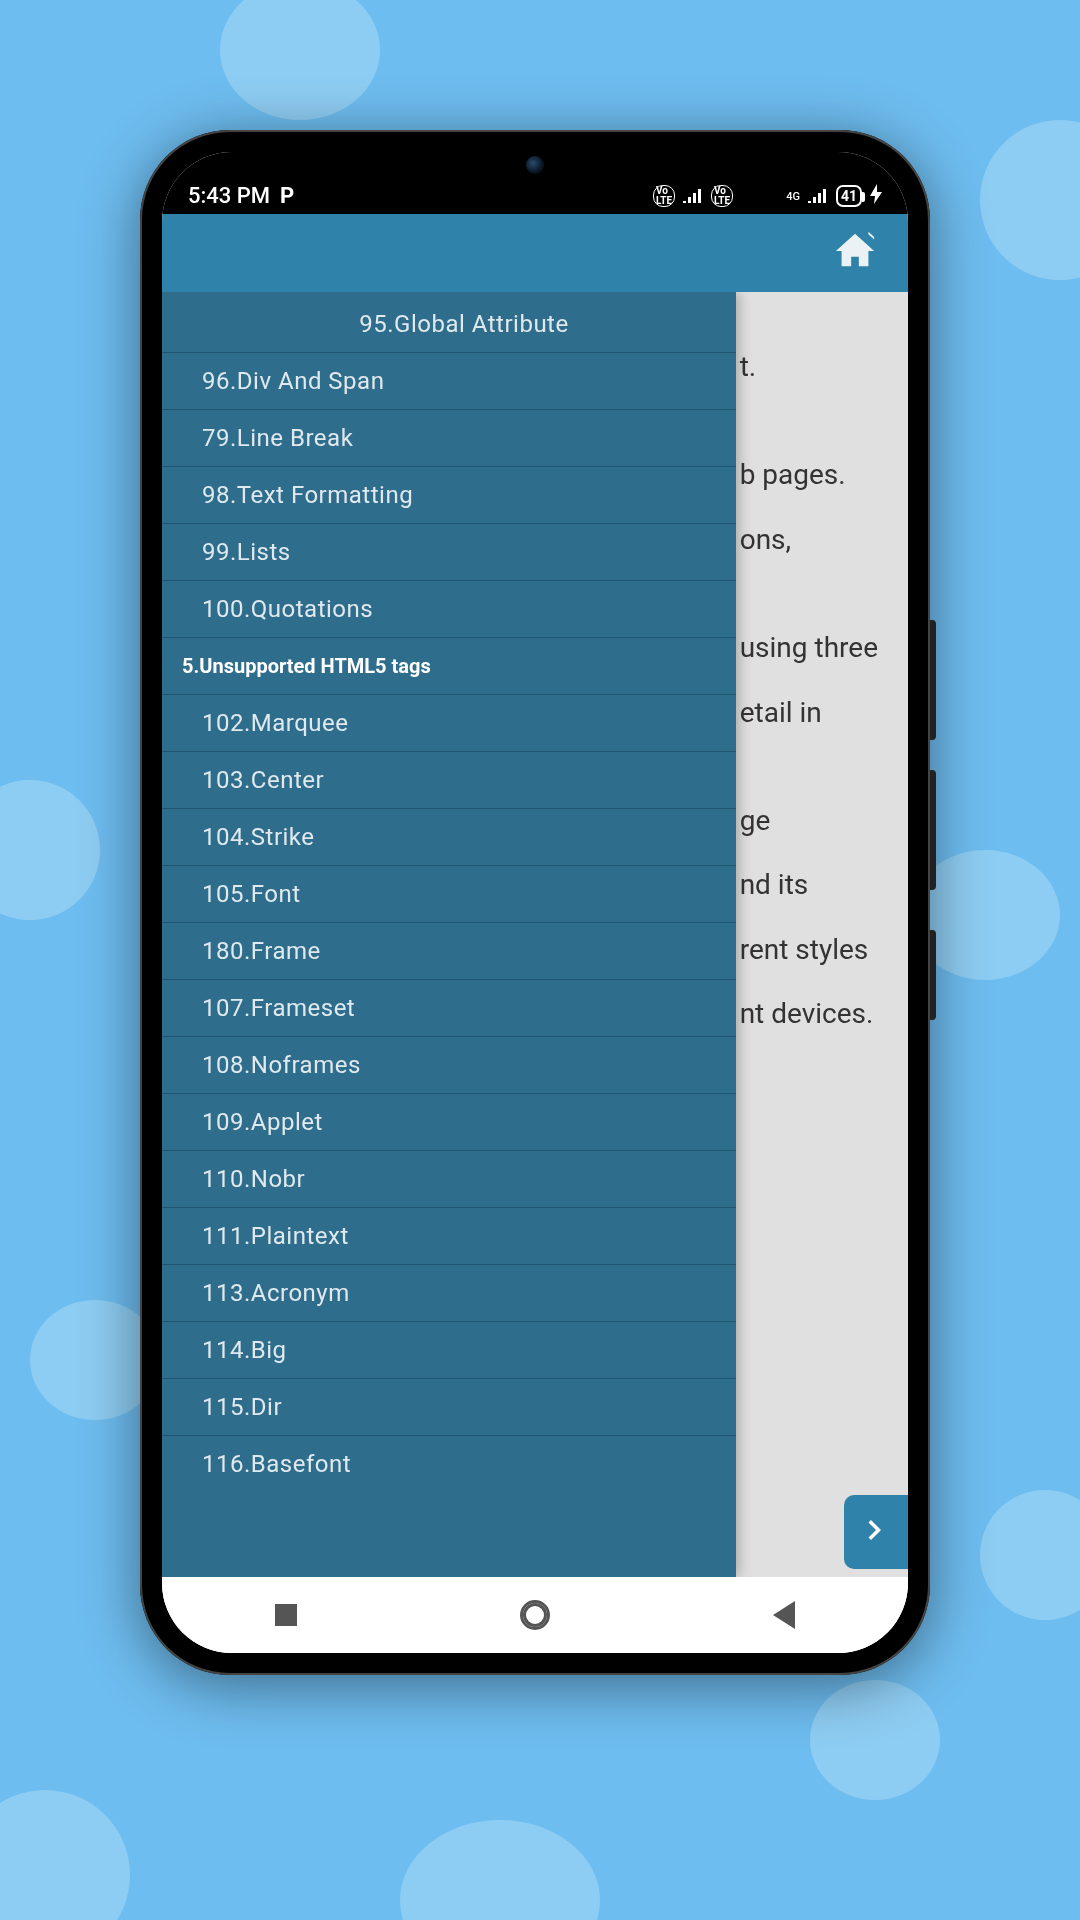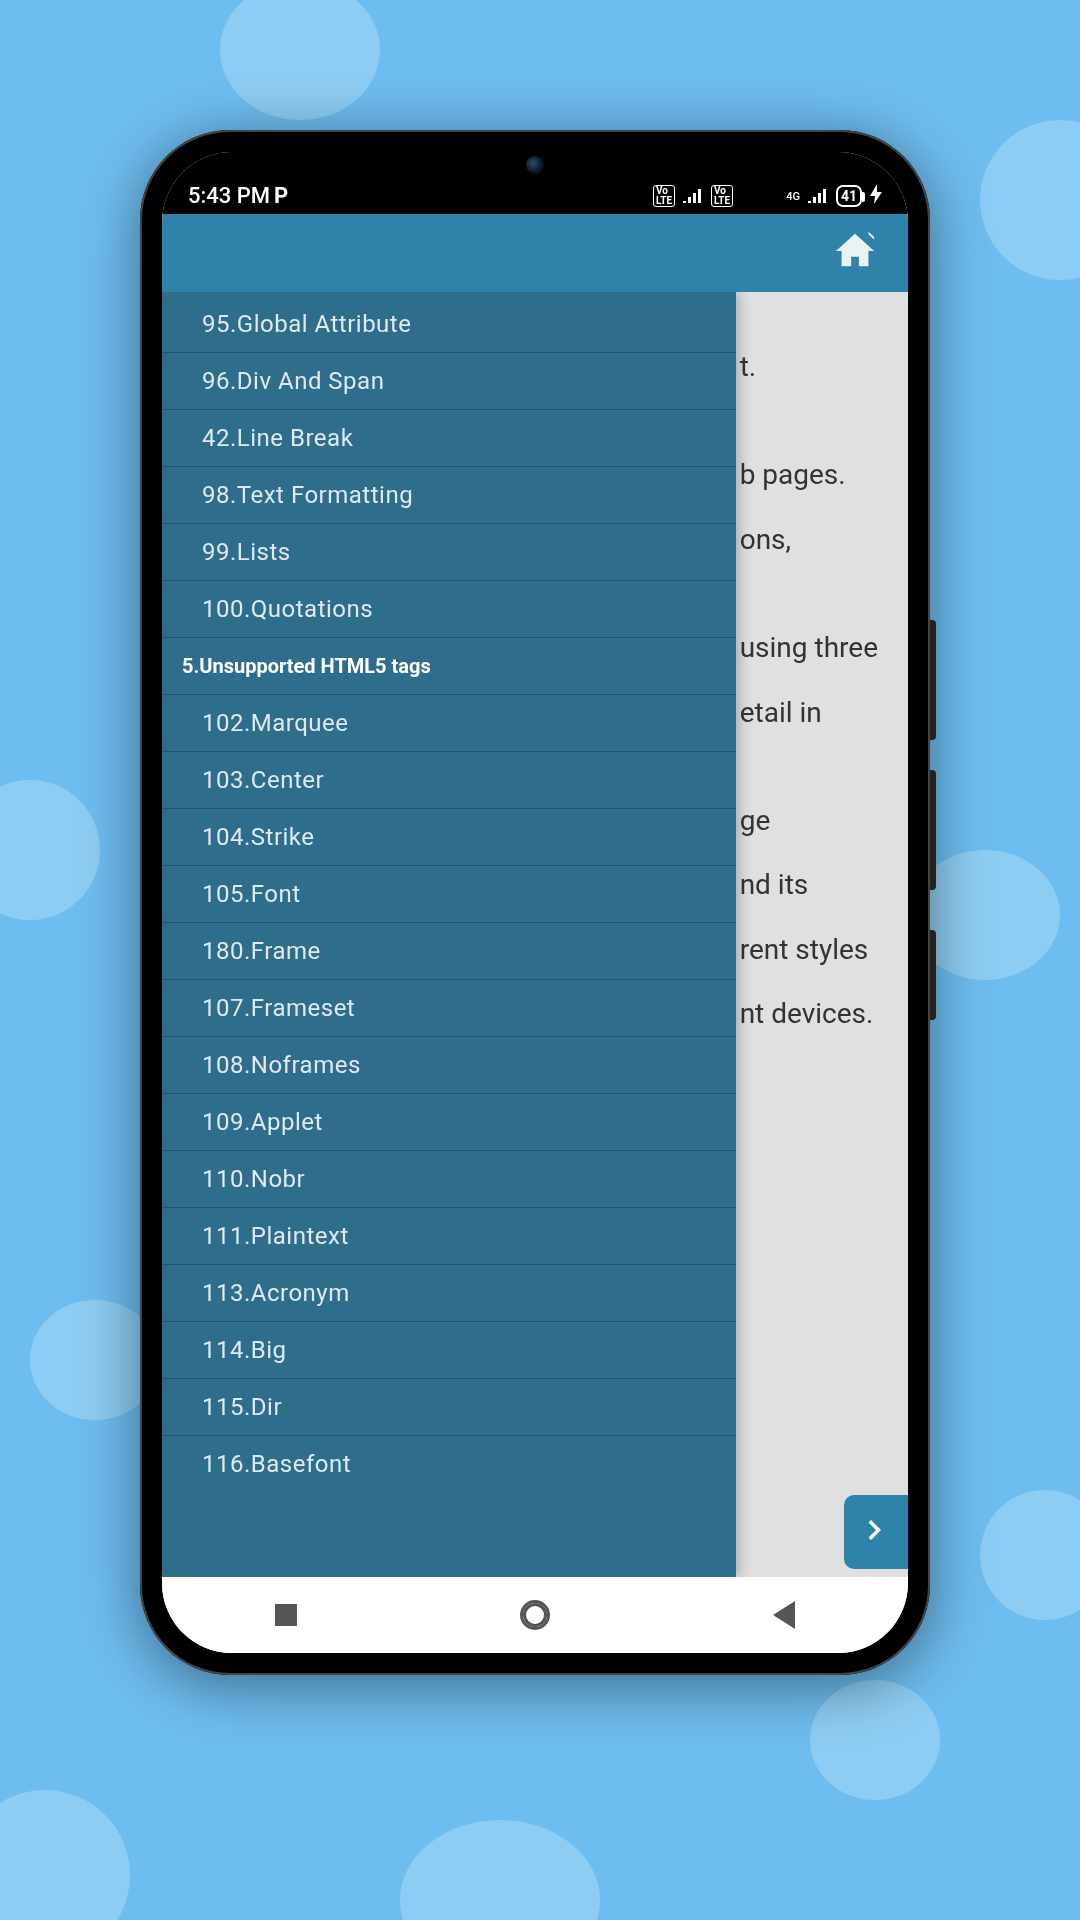--- a/index.html
+++ b/index.html
@@ -63,24 +63,24 @@
   height: 62px;
   background: #000;
   color: #fff;
   display: flex;
   align-items: flex-end;
   justify-content: space-between;
   padding: 0 26px 6px 26px;
   font-size: 22px;
   font-weight: 500;
 }
-.status-left { display: flex; align-items: center; gap: 4px; }
+.status-left { display: flex; align-items: center; gap: 10px; }
 .status-right { display: flex; align-items: center; gap: 8px; font-size: 18px; }
 .sb-icon { display:inline-block; }
-.volte { border: 1px solid #fff; border-radius: 3px; font-size: 10px; padding: 0 2px; line-height: 1; font-weight: bold;}
+.volte { border: 1px solid #fff; border-radius: 10px; font-size: 10px; padding: 0 2px; line-height: 1; font-weight: bold;}
 .signal { display:inline-block; }
 .battery {
   display: inline-flex; align-items: flex-start;
   border: 2px solid #fff; border-radius: 7px;
   padding: 1px 3px; font-size: 14px; font-weight: bold; position: relative;
 }
 .battery::after { content:""; position:absolute; right:-5px; top:5px; width:3px; height:10px; background:#fff; border-radius: 0 2px 2px 0;}
 .batt-fill { position:absolute; left:2px; top:2px; bottom:2px; width:40%; background:#5bd62a; border-radius:4px; z-index:-1;}
 
 .appbar {
@@ -142,21 +142,21 @@
   padding: 16px 20px 16px 20px;
   border-bottom: 1px solid #1f5570;
 }
 .nav-item {
   font-size: 24px;
   padding: 14px 10px 14px 40px;
   border-bottom: 1px solid #1f5570;
   color: #dfe9ee;
   letter-spacing: 0.5px;
 }
-.nav-item:first-child { border-top: none; }
+.nav-item:first-child { border-top: none; text-align: center; }
 
 .navbar {
   position: absolute;
   bottom: 0; left: 0; right: 0;
   height: 76px;
   background: #fff;
   display: flex;
   align-items: center;
   justify-content: space-around;
 }
@@ -251,21 +251,21 @@
           <svg viewBox="0 0 24 24">
               <path d="M8 4l8 8-8 8-2-2 6-6-6-6z"></path>
             </svg>
         </span>
       </div>
 
       <div class="drawer">
         <div class="drawer-inner">
           <div class="nav-item"><span>95.Global Attribute</span></div>
           <div class="nav-item"><span>96.Div And Span</span></div>
-          <div class="nav-item"><span>42.Line Break</span></div>
+          <div class="nav-item"><span>79.Line Break</span></div>
           <div class="nav-item"><span>98.Text Formatting</span></div>
           <div class="nav-item"><span>99.Lists</span></div>
           <div class="nav-item"><span>100.Quotations</span></div>
 
           <div class="section-header"><span>5.Unsupported HTML5 tags</span></div>
 
           <div class="nav-item"><span>102.Marquee</span></div>
           <div class="nav-item"><span>103.Center</span></div>
           <div class="nav-item"><span>104.Strike</span></div>
           <div class="nav-item"><span>105.Font</span></div>

